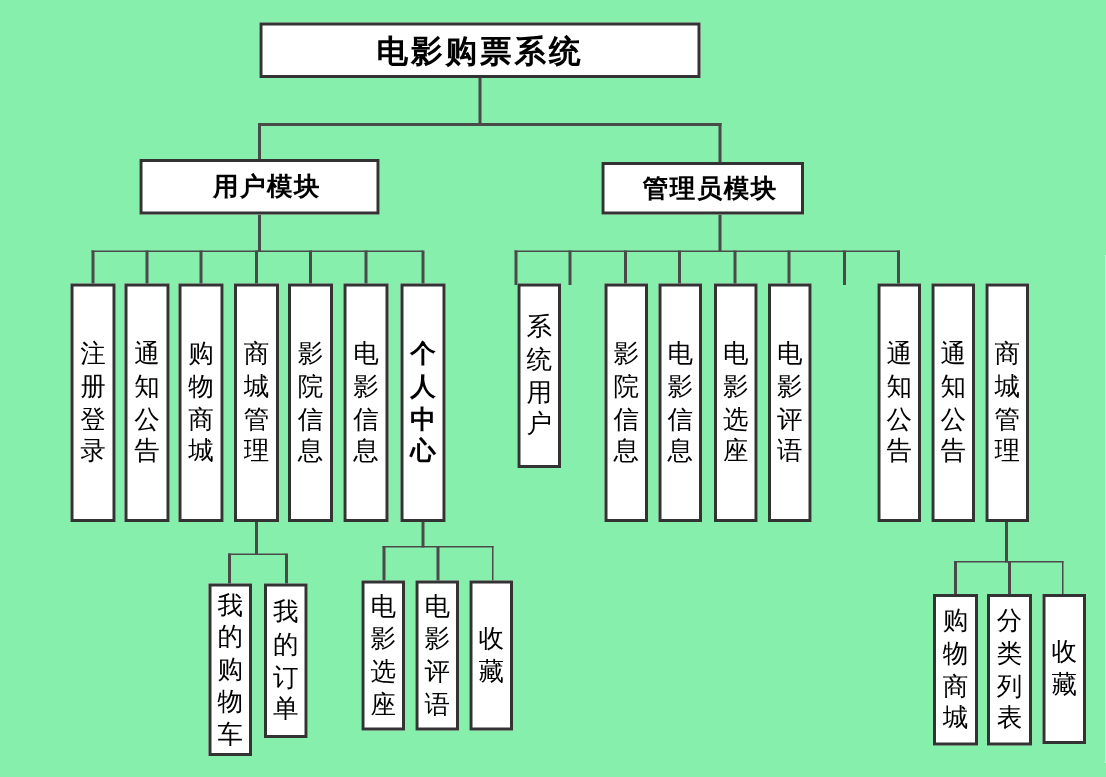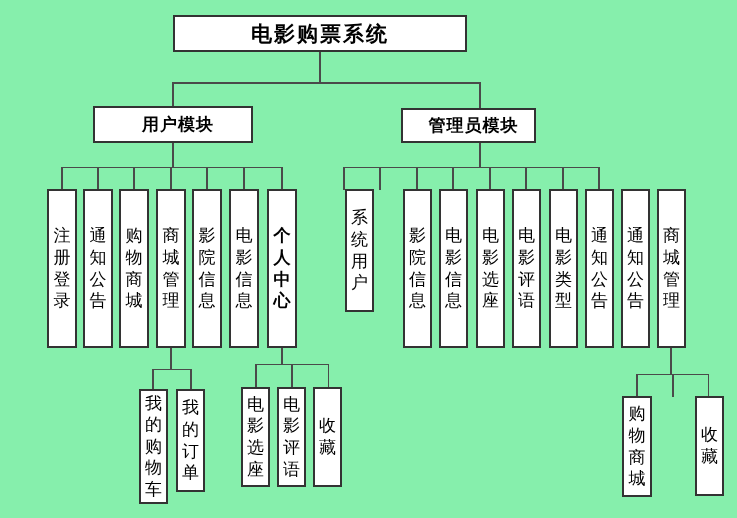--- a/index.html
+++ b/index.html
@@ -112,23 +112,20 @@
   </div>
   <div class="box" style="left:439px;top:189px;width:29px;height:159px;">
     <span class="vlabel">电影信息</span>
   </div>
   <div class="box" style="left:476px;top:189px;width:29px;height:159px;">
     <span class="vlabel">电影选座</span>
   </div>
   <div class="box" style="left:512px;top:189px;width:29px;height:159px;">
     <span class="vlabel">电影评语</span>
   </div>
-  <div class="box" style="left:549px;top:189px;width:29px;height:159px;">
-    <span class="vlabel">电影类型</span>
-  </div>
   <div class="box" style="left:585px;top:189px;width:29px;height:159px;">
     <span class="vlabel">通知公告</span>
   </div>
   <div class="box" style="left:621px;top:189px;width:29px;height:159px;">
     <span class="vlabel">通知公告</span>
   </div>
   <div class="box" style="left:657px;top:189px;width:29px;height:159px;">
     <span class="vlabel">商城管理</span>
   </div>
 
@@ -145,17 +142,20 @@
   <div class="box" style="left:277px;top:387px;width:29px;height:100px;">
     <span class="vlabel">电影评语</span>
   </div>
   <div class="box" style="left:313px;top:387px;width:29px;height:100px;">
     <span class="vlabel">收藏</span>
   </div>
 
   <div class="box" style="left:622px;top:396px;width:30px;height:101px;">
     <span class="vlabel">购物商城</span>
   </div>
+  <div class="box" style="left:658px;top:396px;width:30px;height:101px;">
+    <span class="vlabel">分类列表</span>
+  </div>
   <div class="box" style="left:695px;top:396px;width:29px;height:100px;">
     <span class="vlabel">收藏</span>
   </div>
 
 </div>
 
 </body></html>

